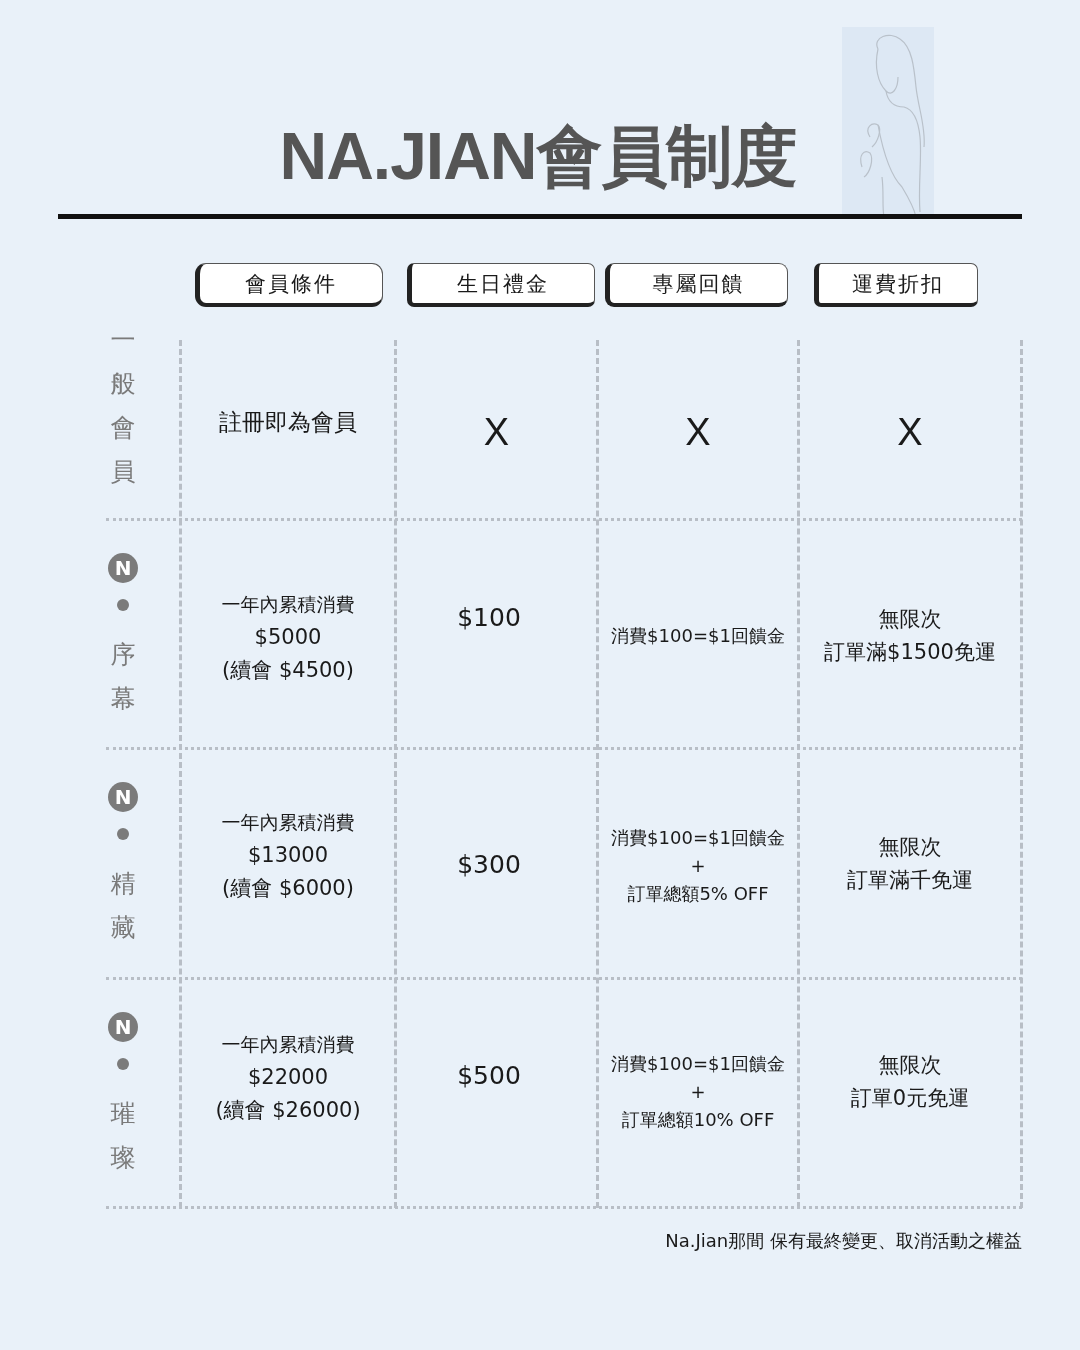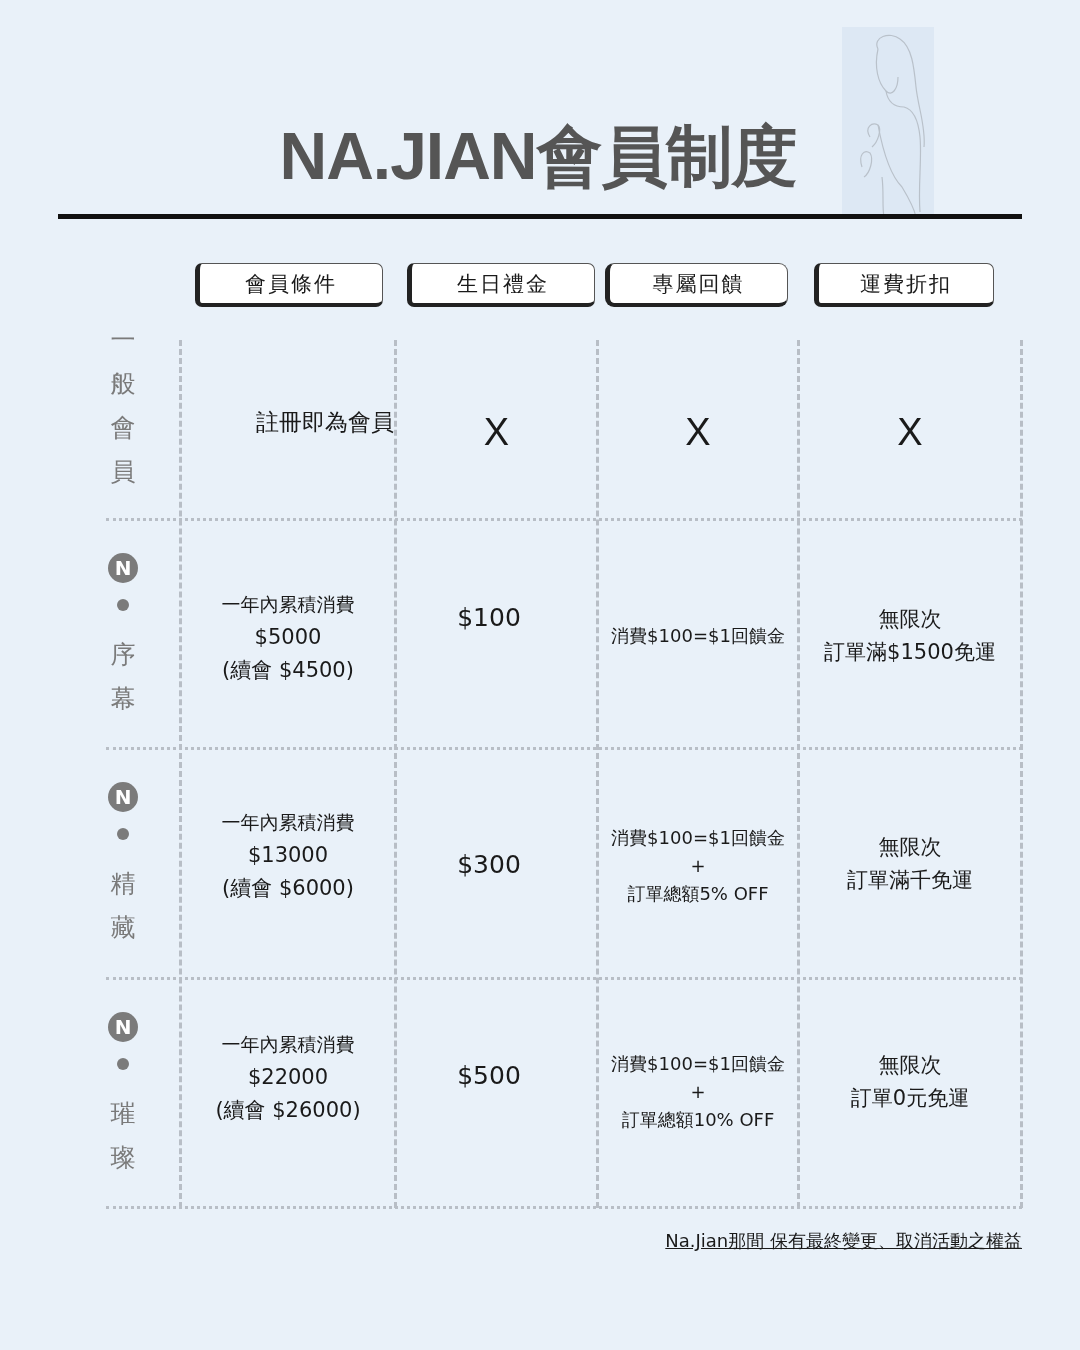--- a/index.html
+++ b/index.html
@@ -92,21 +92,20 @@
   .cell .sm { line-height: 28px; font-size: 18px; }
   .cell .big { font-size: 25px; }
   .cell .x { font-size: 38px; font-family: "Liberation Sans", sans-serif; }
   .footer {
     position: absolute;
     right: 58px; top: 1226px;
     text-align: center;
     font-size: 18px;
     color: #1a1a1a;
     line-height: 30px;
-    text-decoration: underline;
   }
 </style>
 </head>
 <body>
 
 <div class="title">NA.JIAN會員制度</div>
 
 <div class="figure">
   <svg width="92" height="190" viewBox="0 0 92 190" fill="none" stroke="#b9c1ca" stroke-width="1.2">
     <path d="M36 22 C30 10 48 4 58 12 C70 20 72 40 74 60 C76 80 84 100 82 120"></path>
@@ -114,43 +113,43 @@
     <path d="M44 64 C46 76 54 80 62 80 C70 82 76 90 78 110 C80 130 76 160 78 185"></path>
     <path d="M28 110 C22 100 30 95 36 98 C40 102 36 115 30 120"></path>
     <path d="M20 140 C16 128 22 122 28 126 C32 132 28 146 22 150"></path>
     <path d="M36 98 C42 130 50 150 60 160 C66 170 72 180 74 190"></path>
     <path d="M40 150 C42 165 40 180 42 190"></path>
   </svg>
 </div>
 
 <div class="title-rule"></div>
 
-<div class="hdr-btn" style="left:195px; width:188px;">會員條件</div>
+<div class="hdr-btn" style="left:195px; width:188px;border-radius:11px;">會員條件</div>
 <div class="hdr-btn" style="left:407px; width:188px;">生日禮金</div>
 <div class="hdr-btn" style="left:605px; width:183px;border-radius:9px;">專屬回饋</div>
-<div class="hdr-btn" style="left:814px; width:180px;">運費折扣</div>
+<div class="hdr-btn" style="left:814px; width:164px;">運費折扣</div>
 
 <div class="vline" style="left:179px;"></div>
 <div class="vline" style="left:394px;"></div>
 <div class="vline" style="left:596px;"></div>
 <div class="vline" style="left:797px;"></div>
 <div class="vline" style="left:1020px;"></div>
 
 <div class="hline" style="top:518px;"></div>
 <div class="hline" style="top:747px;"></div>
 <div class="hline" style="top:977px;"></div>
 <div class="hline" style="top:1206px;"></div>
 
 <div class="tier-label" style="top:318px;">
   <span class="ch">一</span>
   <span class="ch">般</span>
   <span class="ch">會</span>
   <span class="ch">員</span>
 </div>
-<div class="cell" style="left:182px; width:212px; top:340px; height:165px;align-items:flex-end;">
+<div class="cell" style="left:182px; width:212px; top:340px; height:165px;">
   <span class="ln" style="font-size:23px;">註冊即為會員</span>
 </div>
 <div class="cell" style="left:397px; width:199px; top:340px; height:185px;">
   <span class="x">X</span>
 </div>
 <div class="cell" style="left:599px; width:198px; top:340px; height:185px;">
   <span class="x">X</span>
 </div>
 <div class="cell" style="left:800px; width:220px; top:340px; height:185px;">
   <span class="x">X</span>

